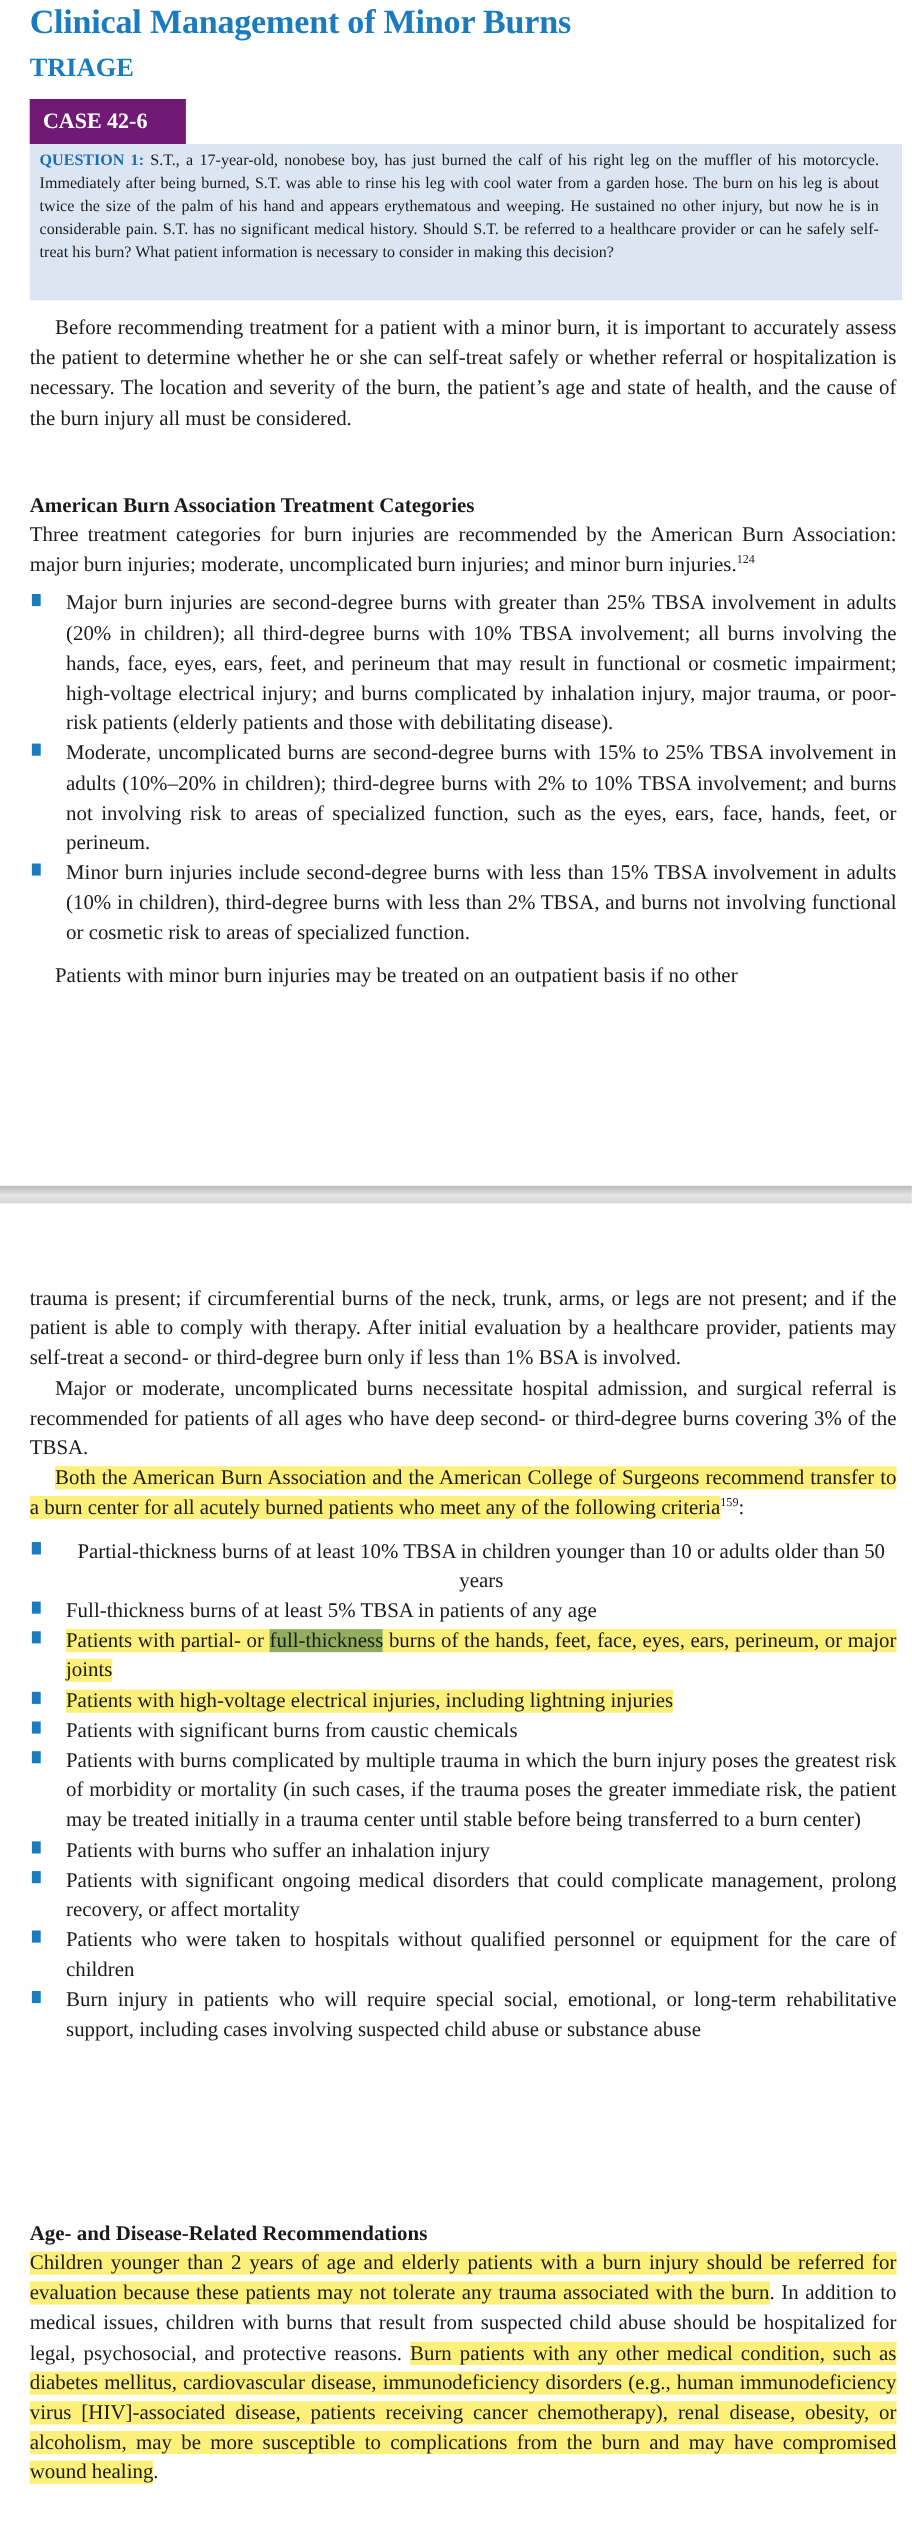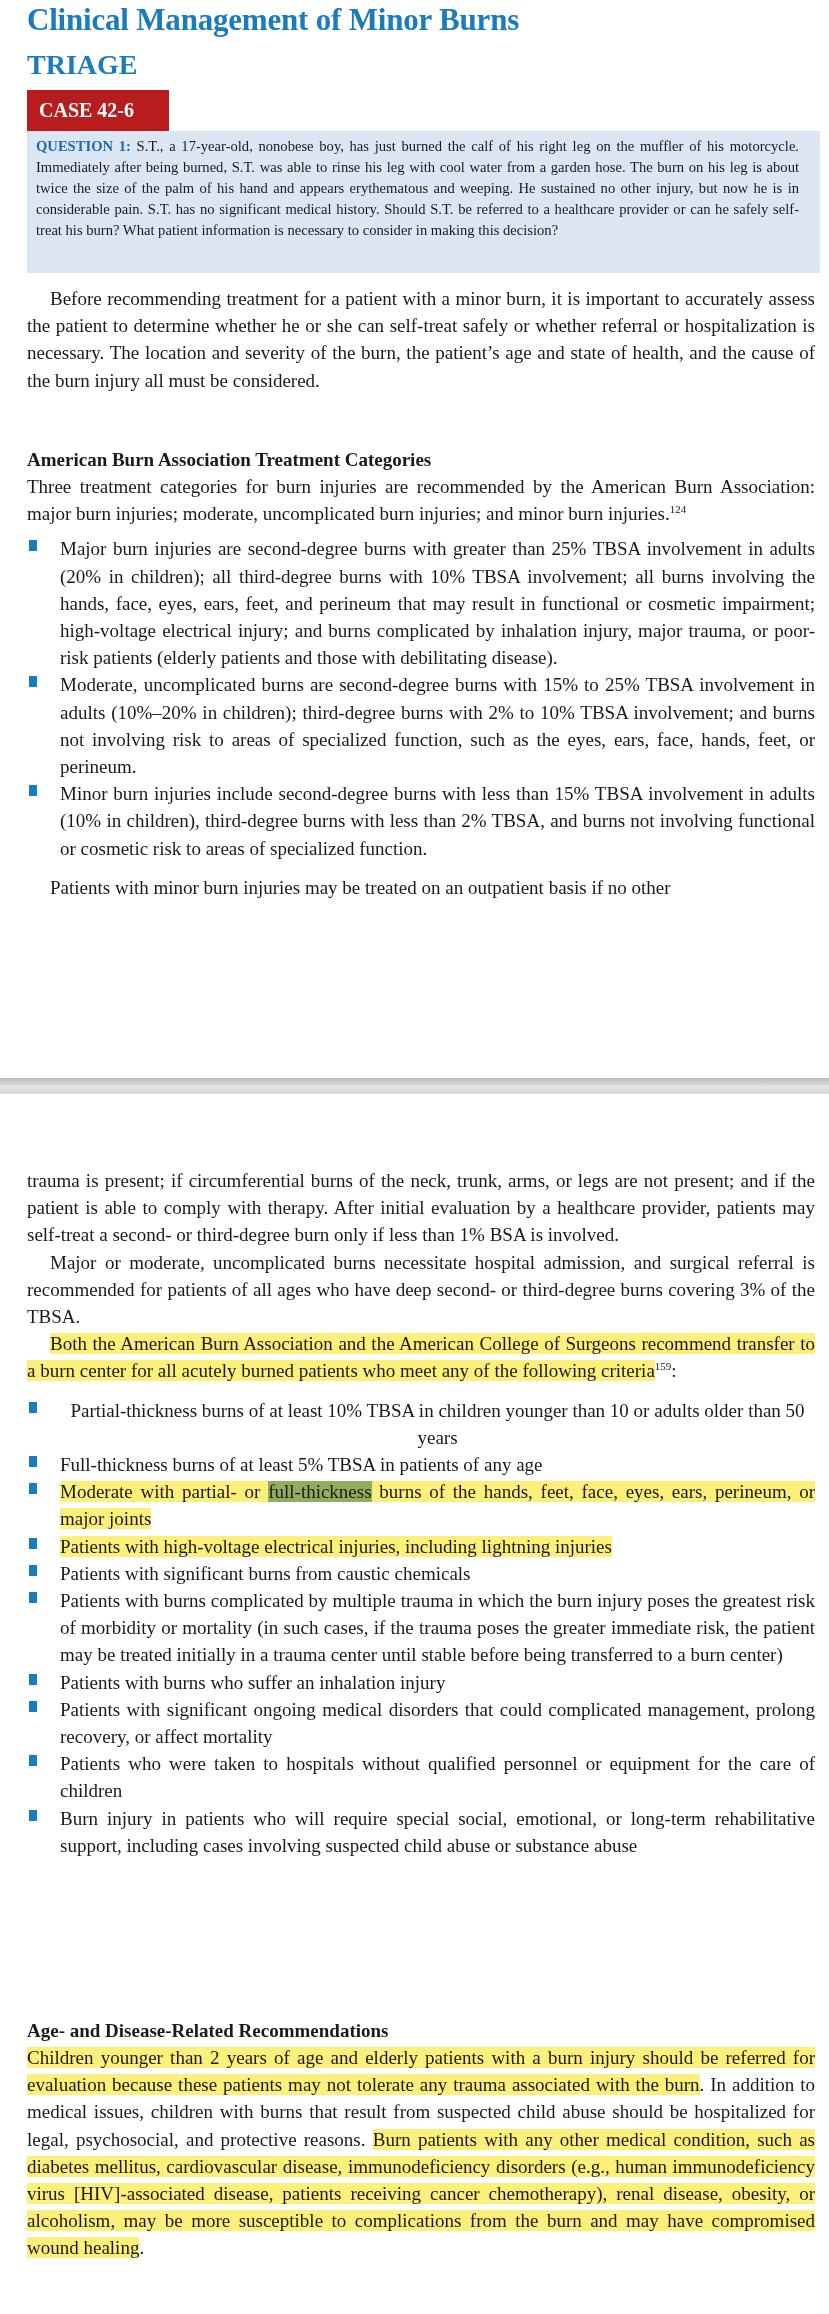--- a/index.html
+++ b/index.html
@@ -7,25 +7,25 @@
            font-family: "Liberation Serif", "DejaVu Serif", serif; color: #1a1a1a; }
     .page { position: absolute; left: 0; width: 829px; }
     #page1 { top: 0; height: 1078px; }
     #page2 { top: 1094px; height: 1220px; }
     .sep { position: absolute; left: 0; top: 1078px; width: 829px; height: 16px;
            background: linear-gradient(#b9b9b9, #e4e4e4 55%, #d6d6d6); }
     .content { position: absolute; left: 27px; width: 788px; }
 
     .title { position: absolute; left: 27px; top: 2px; margin: 0; font-size: 31px; font-weight: bold;
              color: #1a7bbf; letter-spacing: -0.2px; white-space: nowrap; }
-    .subtitle { position: absolute; left: 27px; top: 49px; margin: 0; font-size: 28px; font-weight: bold;
+    .subtitle { position: absolute; left: 27px; top: 49px; margin: 0; font-size: 24px; font-weight: bold;
                 color: #1a7bbf; }
 
     .case-tab { position: absolute; left: 27px; top: 90px; width: 142px; height: 41px;
-                background: #b91c1c; color: #ffffff; font-weight: bold; font-size: 20px;
+                background: #701a75; color: #ffffff; font-weight: bold; font-size: 20px;
                 line-height: 41px; padding-left: 12px; box-sizing: border-box; }
     .case-box { position: absolute; left: 27px; top: 131px; width: 793px; height: 142px;
                 background: #dce6f3; box-sizing: border-box; padding: 5px 21px 0 9px;
                 font-size: 14.6px; line-height: 21px; text-align: justify; }
     .case-box .q-label { color: #1a6db3; font-weight: bold; }
 
     .body-text { font-size: 19px; line-height: 27.2px; text-align: justify; margin: 0; }
     .indent { text-indent: 23px; }
     .heading { font-size: 19px; font-weight: bold; margin: 0; line-height: 27px; }
     sup { font-size: 11px; line-height: 0; vertical-align: super; }
@@ -71,26 +71,26 @@
 <div class="page" id="page2">
   <div class="content" style="top:73px;">
     <p class="body-text">trauma is present; if circumferential burns of the neck, trunk, arms, or legs are not present; and if the patient is able to comply with therapy. After initial evaluation by a healthcare provider, patients may self-treat a second- or third-degree burn only if less than 1% BSA is involved.</p>
     <p class="body-text indent">Major or moderate, uncomplicated burns necessitate hospital admission, and surgical referral is recommended for patients of all ages who have deep second- or third-degree burns covering 3% of the TBSA.</p>
     <p class="body-text indent"><span class="hl">Both the American Burn Association and the American College of Surgeons recommend transfer to a burn center for all acutely burned patients who meet any of the following criteria</span><sup>159</sup><span>:</span></p>
 
     <ul class="blist" style="margin-top:12px;">
       <li><span class="bullet"></span></li>
       <li style="text-align:center;"><span class="bullet"></span><span>Partial-thickness burns of at least 10% TBSA in children younger than 10 or adults older than 50 years</span></li>
       <li><span class="bullet"></span><span>Full-thickness burns of at least 5% TBSA in patients of any age</span></li>
-      <li><span class="bullet"></span><span class="hl">Moderate with partial- or </span><span class="hl-green">full-thickness</span><span class="hl"> burns of the hands, feet, face, eyes, ears, perineum, or major joints</span></li>
+      <li><span class="bullet"></span><span class="hl">Patients with partial- or </span><span class="hl-green">full-thickness</span><span class="hl"> burns of the hands, feet, face, eyes, ears, perineum, or major joints</span></li>
       <li><span class="bullet"></span><span class="hl">Patients with high-voltage electrical injuries, including lightning injuries</span></li>
       <li><span class="bullet"></span><span>Patients with significant burns from caustic chemicals</span></li>
       <li><span class="bullet"></span><span>Patients with burns complicated by multiple trauma in which the burn injury poses the greatest risk of morbidity or mortality (in such cases, if the trauma poses the greater immediate risk, the patient may be treated initially in a trauma center until stable before being transferred to a burn center)</span></li>
       <li><span class="bullet"></span><span>Patients with burns who suffer an inhalation injury</span></li>
-      <li><span class="bullet"></span><span>Patients with significant ongoing medical disorders that could complicated management, prolong recovery, or affect mortality</span></li>
+      <li><span class="bullet"></span><span>Patients with significant ongoing medical disorders that could complicate management, prolong recovery, or affect mortality</span></li>
       <li><span class="bullet"></span><span>Patients who were taken to hospitals without qualified personnel or equipment for the care of children</span></li>
       <li><span class="bullet"></span><span>Burn injury in patients who will require special social, emotional, or long-term rehabilitative support, including cases involving suspected child abuse or substance abuse</span></li>
     </ul>
   </div>
 
   <div class="content" style="top:923px;">
     <p class="heading">Age- and Disease-Related Recommendations</p>
     <p class="body-text"><span class="hl">Children younger than 2 years of age and elderly patients with a burn injury should be referred for evaluation because these patients may not tolerate any trauma associated with the burn</span><span>. In addition to medical issues, children with burns that result from suspected child abuse should be hospitalized for legal, psychosocial, and protective reasons. </span><span class="hl">Burn patients with any other medical condition, such as diabetes mellitus, cardiovascular disease, immunodeficiency disorders (e.g., human immunodeficiency virus [HIV]-associated disease, patients receiving cancer chemotherapy), renal disease, obesity, or alcoholism, may be more susceptible to complications from the burn and may have compromised wound healing</span><span>.</span></p>
   </div>
 </div>

